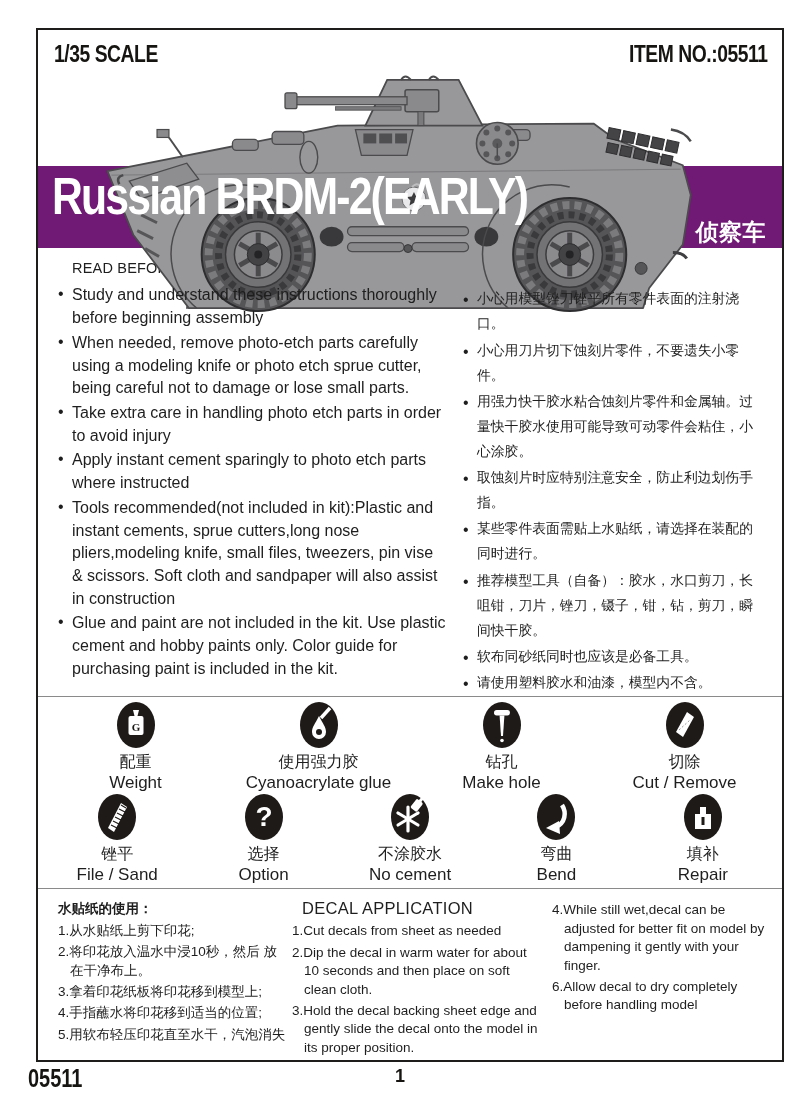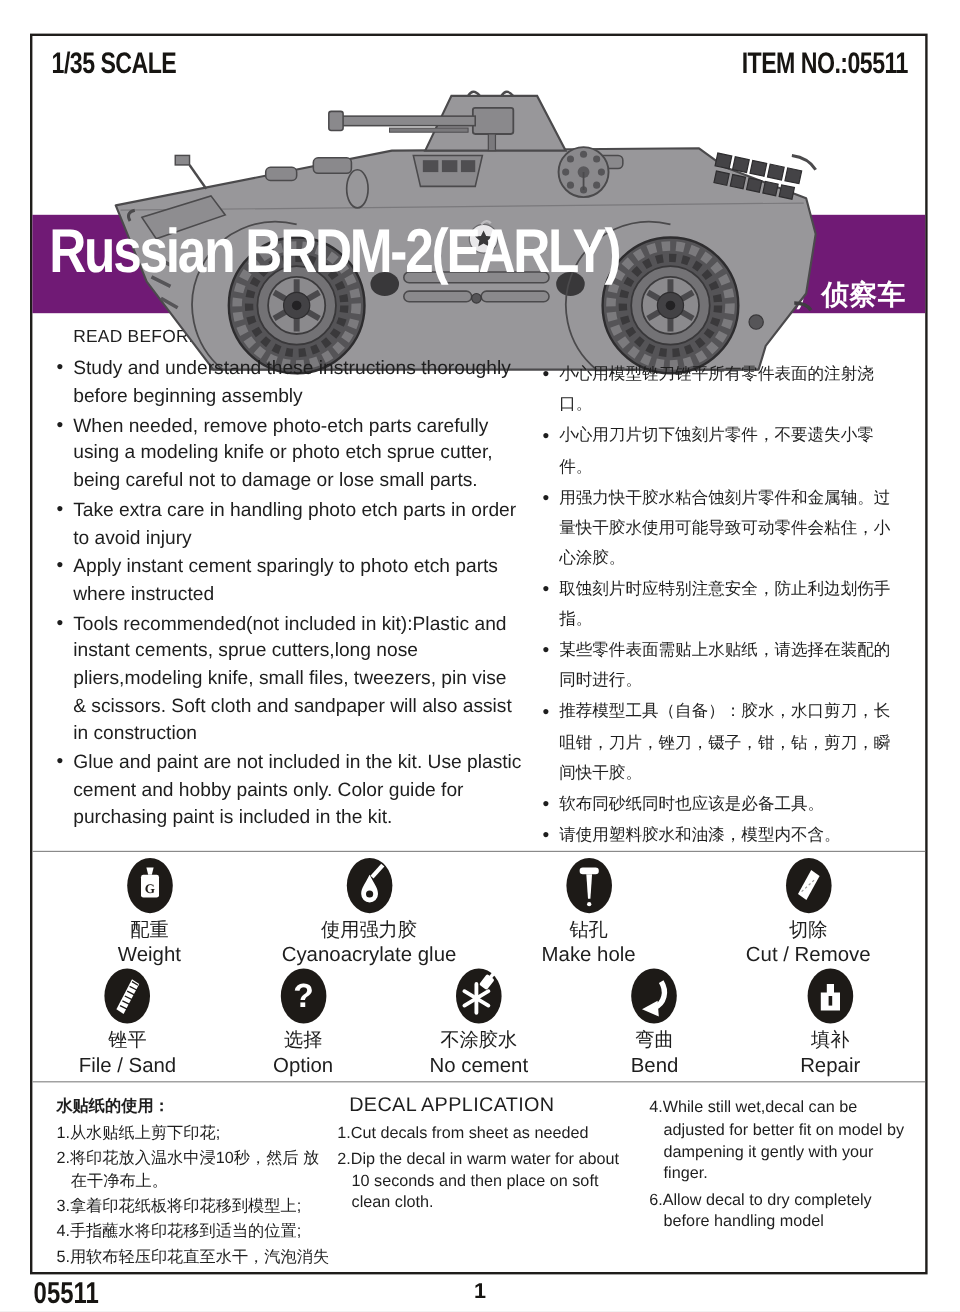--- a/index.html
+++ b/index.html
@@ -1,18 +1,18 @@
 <!DOCTYPE html>
 <html><head>
 <meta charset="utf-8">
 <style>
   html,body{margin:0;padding:0;background:#e8e8e8;}
   .page{position:relative;width:800px;height:1093px;background:#ffffff;
         font-family:"Liberation Sans",sans-serif;color:#1e1e1e;overflow:hidden;}
-  .frame{position:absolute;left:25px;top:28px;width:748px;height:1034px;
+  .frame{position:absolute;left:36px;top:28px;width:748px;height:1034px;
          border:2px solid #1f1d1b;box-sizing:border-box;display:flex;flex-direction:column;background:#fff;}
 
   
   .hdr{height:36px;display:flex;justify-content:space-between;align-items:flex-start;padding:10px 14px 0 16px;box-sizing:border-box;}
   .hdr span{display:inline-block;font-weight:bold;font-size:21px;letter-spacing:-0.5px;
             transform:scale(0.92,1.18);transform-origin:left top;color:#171512;}
   .hdr .right{transform-origin:right top;}
 
   
   .illus{height:260px;position:relative;}
@@ -335,20 +335,21 @@
         <div class="dc-step">1.从水贴纸上剪下印花;</div>
         <div class="dc-step">2.将印花放入温水中浸10秒，然后 放在干净布上。</div>
         <div class="dc-step">3.拿着印花纸板将印花移到模型上;</div>
         <div class="dc-step">4.手指蘸水将印花移到适当的位置;</div>
         <div class="dc-step">5.用软布轻压印花直至水干，汽泡消失</div>
       </div>
       <div class="dc-mid">
         <div class="dc-h">DECAL APPLICATION</div>
         <div class="dc-step">1.Cut decals from sheet as needed</div>
         <div class="dc-step">2.Dip the decal in warm water for about 10 seconds and then place on soft clean cloth.</div>
+        <div class="dc-step">3.Hold the decal backing sheet edge and gently slide the decal onto the model in its proper position.</div>
       </div>
       <div class="dc-right">
         <div class="dc-step">4.While still wet,decal can be adjusted for better fit on model by dampening it gently with your finger.</div>
         <div class="dc-step">6.Allow decal to dry completely before handling model</div>
       </div>
     </div>
 
   </div>
 
   <div class="footer-item">05511</div>

